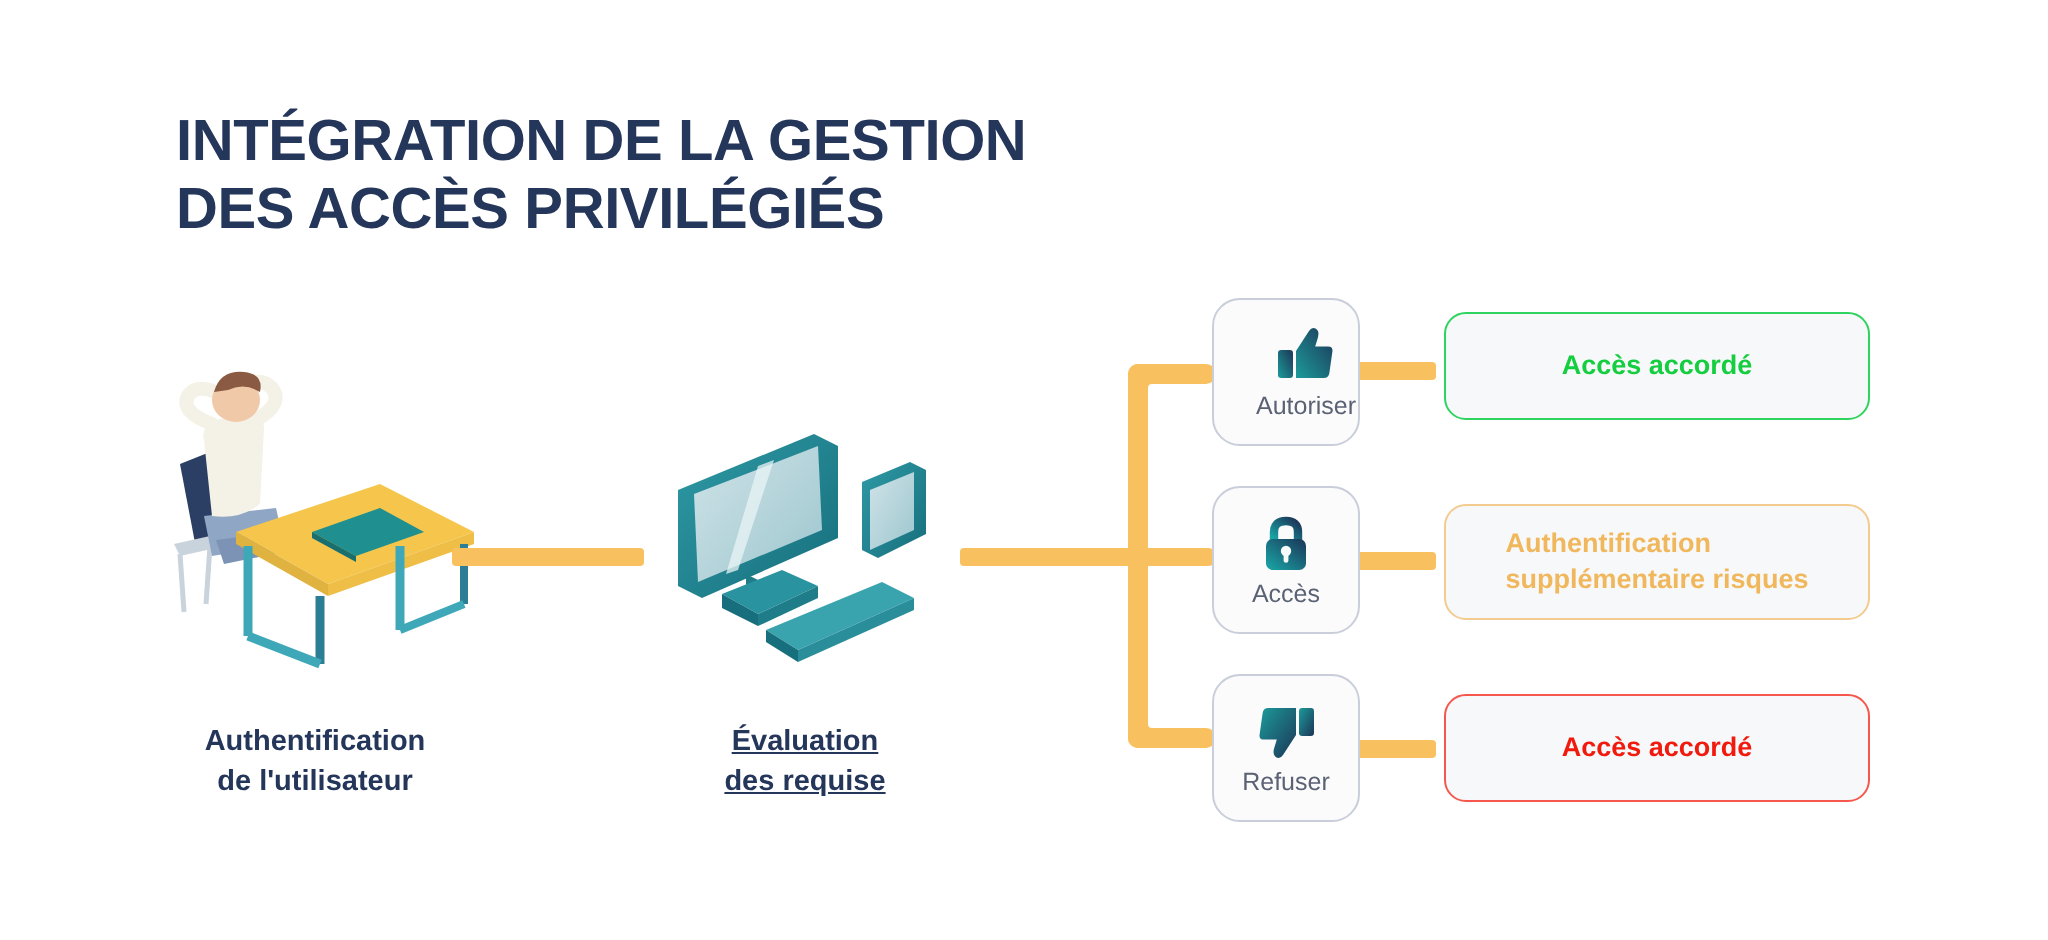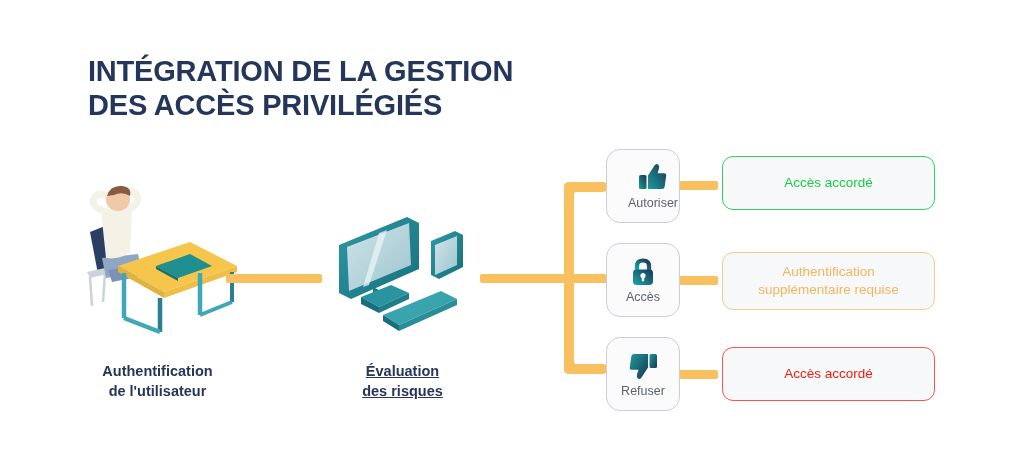--- a/index.html
+++ b/index.html
@@ -121,22 +121,21 @@
   .outcome-box {
     position: absolute;
     left: 722px;
     width: 213px;
     box-sizing: border-box;
     background: #F7F8FA;
     border-radius: 11px;
     display: flex;
     align-items: center;
     justify-content: center;
-    text-align: center;
-    font-weight: normal;
+    font-weight: bold;
     font-size: 13.5px;
     line-height: 1.3;
   }
   #outcome-granted {
     top: 156px; height: 54px;
     border: 1.4px solid #2FD45E;
     color: #14CE3F;
   }
   #outcome-challenge {
     top: 252px; height: 58px;
@@ -229,21 +228,21 @@
       <path d="M64 110 L122 84 L122 90 L64 116 Z" fill="#2A8E9A"></path>
     </svg>
   </div>
 
   <div id="caption-user" class="caption">
     <span class="cline">Authentification</span>
     <span class="cline">de l'utilisateur</span>
   </div>
   <div id="caption-risk" class="caption">
     <span class="cline">Évaluation</span>
-    <span class="cline">des risques</span>
+    <span class="cline">des requise</span>
   </div>
 
   <div id="conn-person-device" class="amber"></div>
   <div id="conn-device-trunk" class="amber"></div>
 
   <div id="bracket-spine" class="amber"></div>
   <div id="bracket-arm-top" class="amber"></div>
   <div id="bracket-arm-mid" class="amber"></div>
   <div id="bracket-arm-bottom" class="amber"></div>
   <div id="bracket-corner-top" class="amber-r" style="position:absolute"></div>
@@ -303,21 +302,21 @@
     <span class="decision-label">Refuser</span>
   </div>
 
   <div id="outcome-granted" class="outcome-box">
     <span>Accès accordé</span>
   </div>
 
   <div id="outcome-challenge" class="outcome-box">
     <span>
       <span class="oline">Authentification</span>
-      <span class="oline">supplémentaire requise</span>
+      <span class="oline">supplémentaire risques</span>
     </span>
   </div>
 
   <div id="outcome-denied" class="outcome-box">
     <span>Accès accordé</span>
   </div>
 
 </div>
 
 </body></html>

